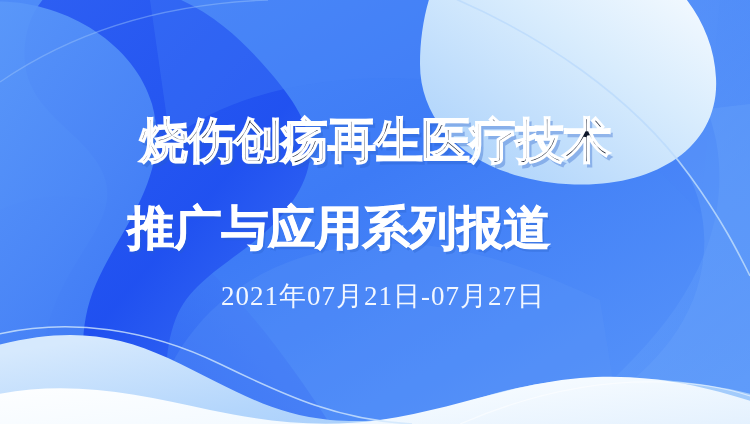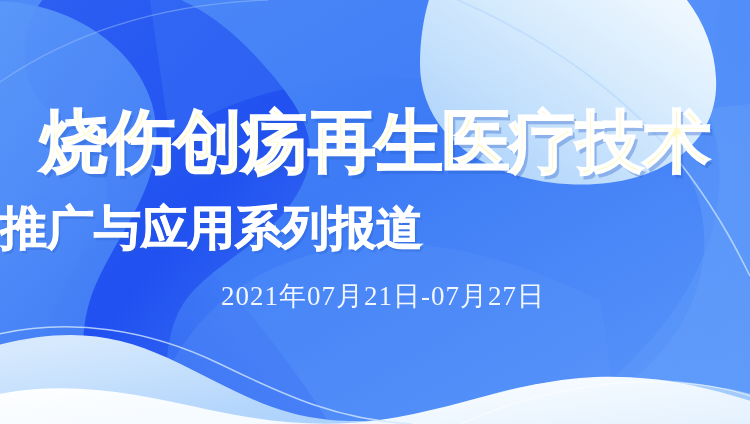--- a/index.html
+++ b/index.html
@@ -31,34 +31,35 @@
     width: 750px;
     height: 424px;
   }
   .title-main {
     position: absolute;
     left: 0;
     top: 103px;
     width: 750px;
     text-align: center;
     font-family: "Liberation Sans", "DejaVu Sans", sans-serif;
-    font-size: 68px;
+    font-size: 48px;
     line-height: 76px;
     font-weight: bold;
-    color: #fef9c3;
+    color: #0f172a;
     letter-spacing: -1px;
     white-space: nowrap;
     text-shadow: 3px 4px 0 rgba(40,95,200,0.35);
     -webkit-text-stroke: 1.5px #ffffff;
   }
   .title-sub {
     position: absolute;
     left: 0;
     top: 199px;
     width: 678px;
+    text-align: center;
     font-family: "Liberation Sans", "DejaVu Sans", sans-serif;
     font-size: 47px;
     line-height: 58px;
     font-weight: bold;
     color: #ffffff;
     letter-spacing: 0px;
     white-space: nowrap;
     text-shadow: 2px 3px 0 rgba(40,95,200,0.32);
     -webkit-text-stroke: 0.8px #ffffff;
   }

